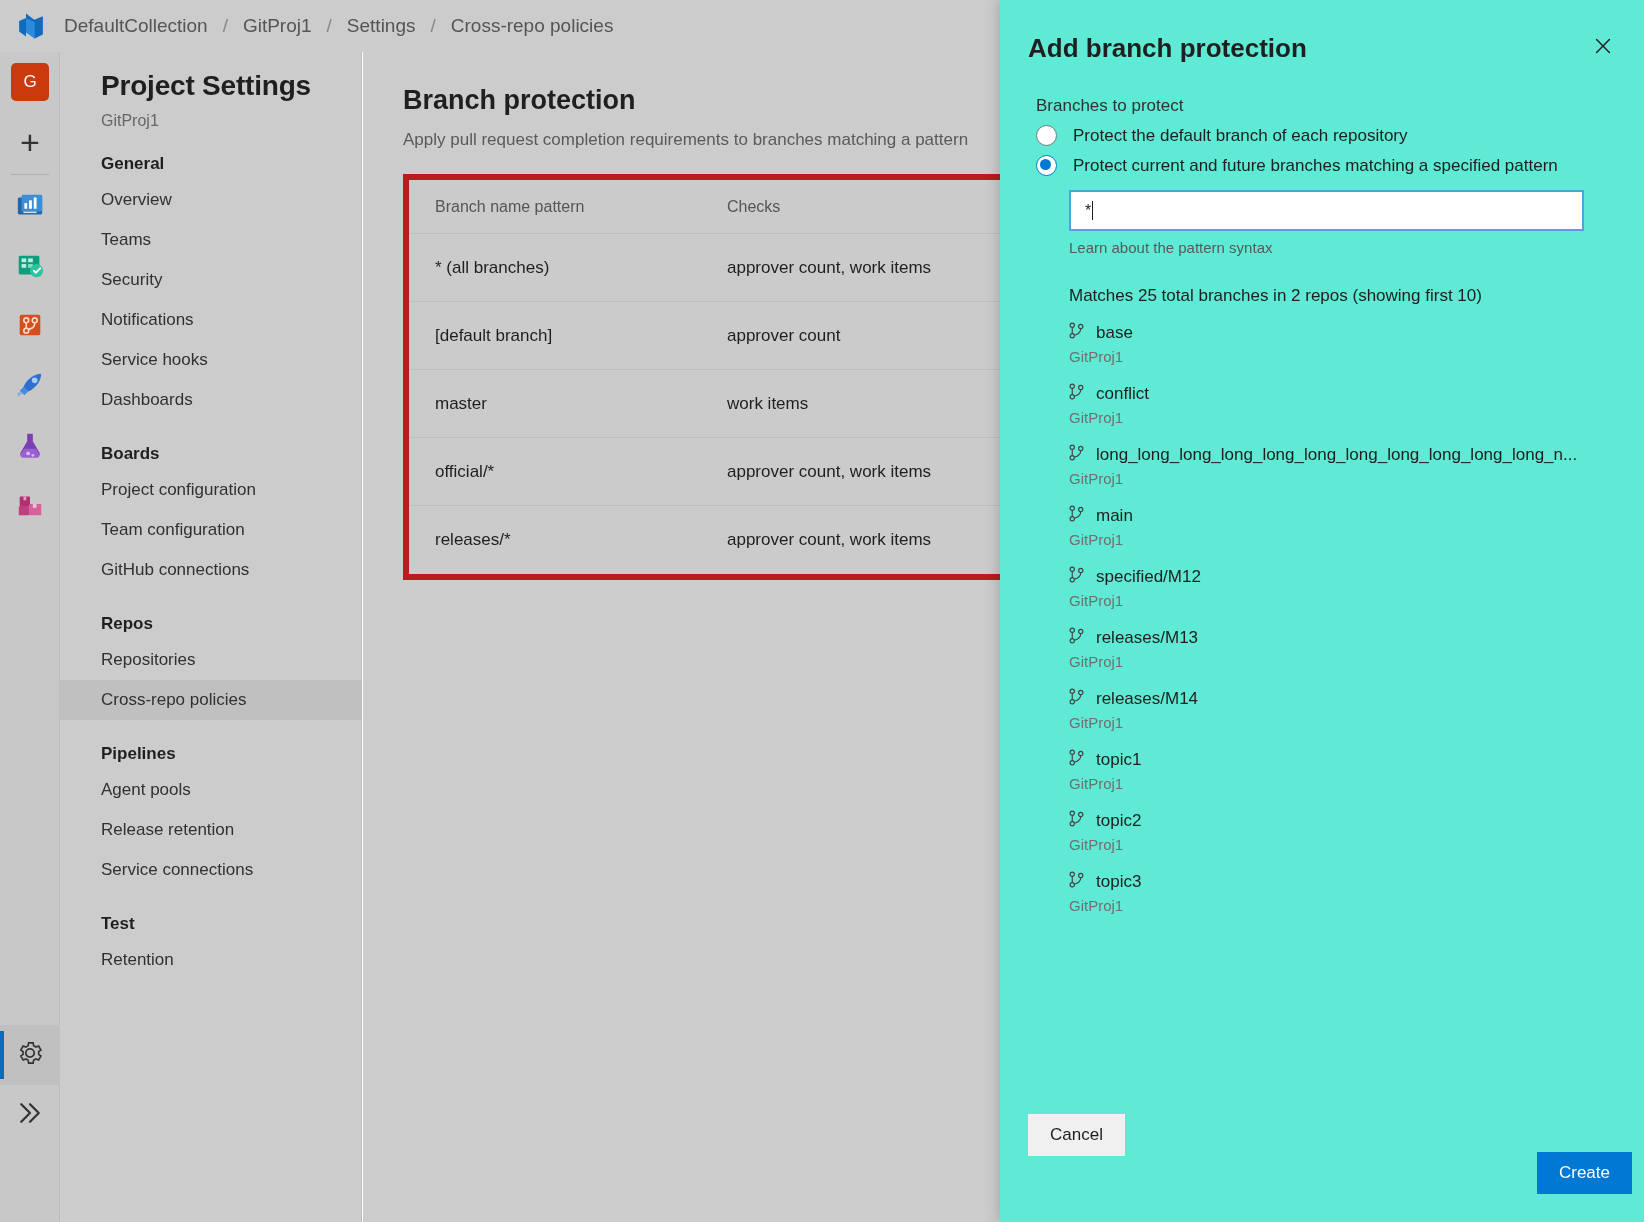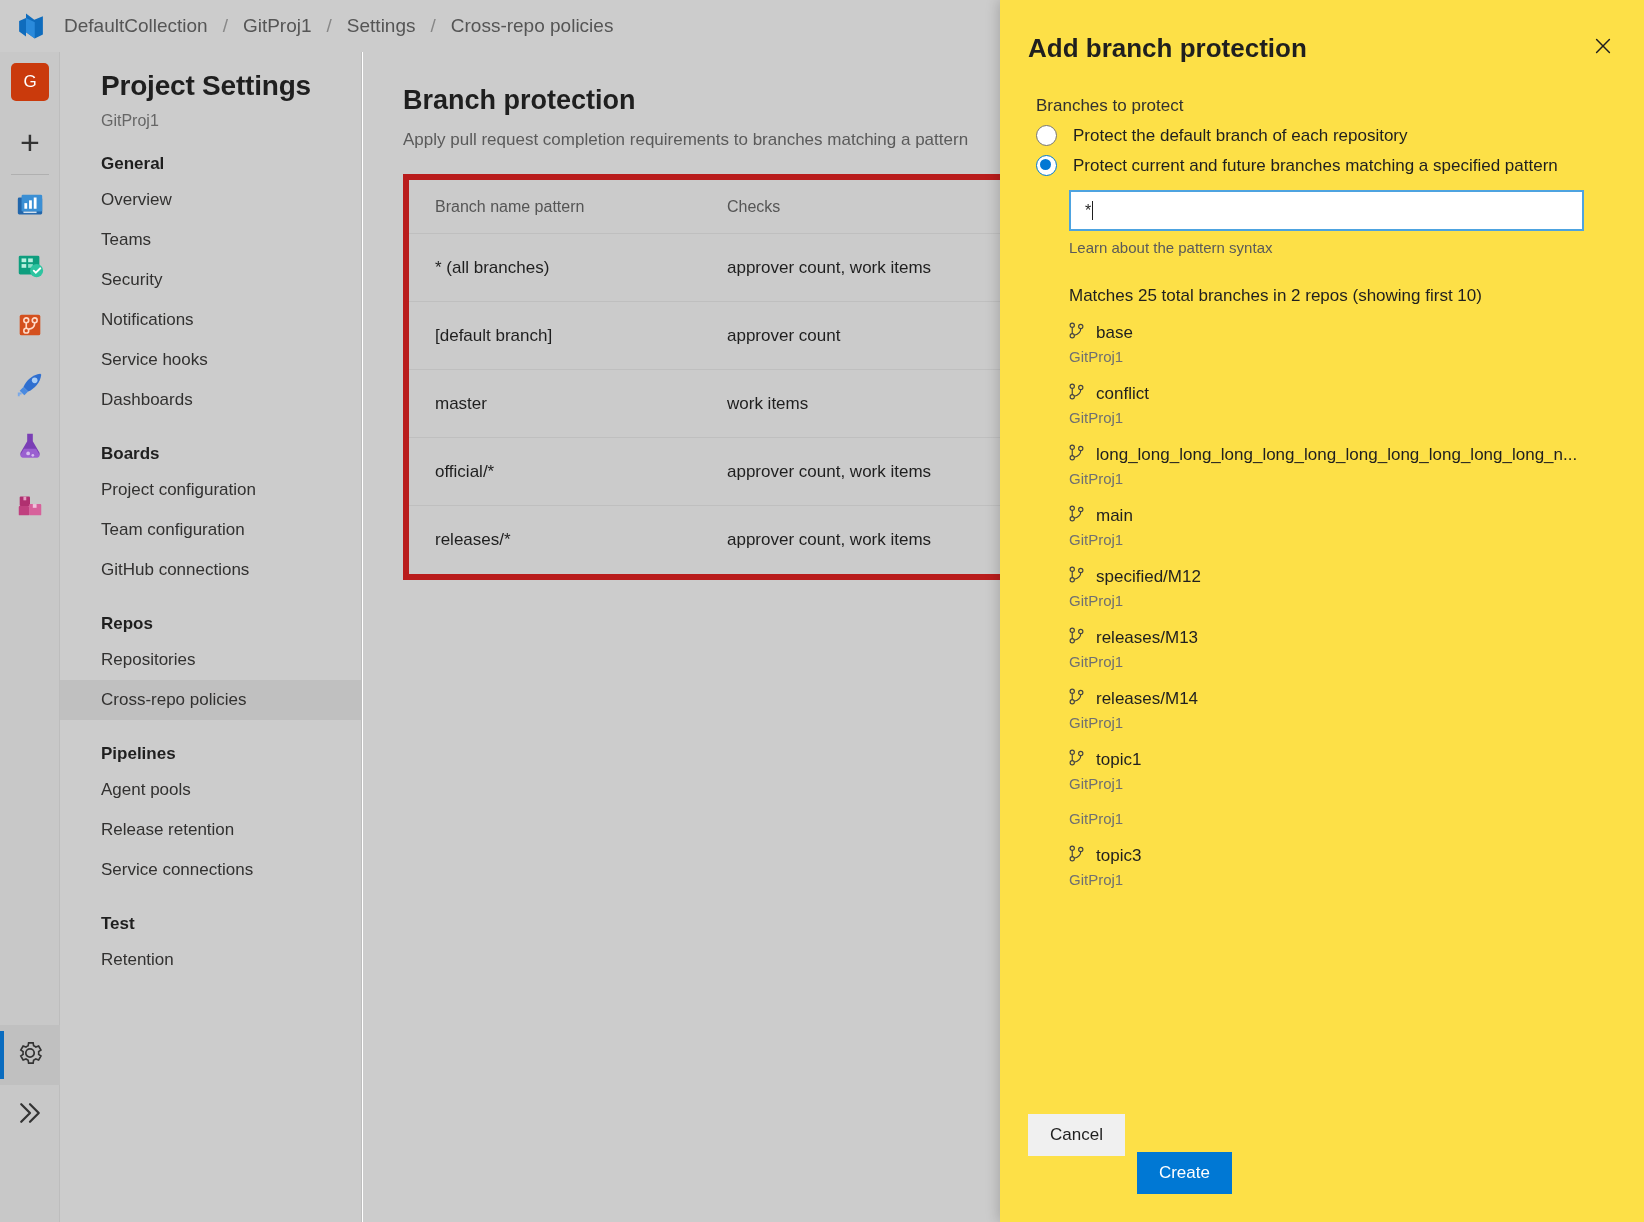--- a/index.html
+++ b/index.html
@@ -77,21 +77,21 @@
   .trow { display: flex; align-items: center; height: 68px; border-bottom: 1px solid #bfbfbf; }
   .trow.head { height: 54px; }
   .th { font-size: 16px; color: #555555; }
   .td { font-size: 17px; color: #1f1f1f; }
   .c1 { width: 318px; padding-left: 26px; }
   .c2 { flex: 1; }
 
   
   .panel {
     position: absolute; right: 0; top: 0; width: 644px; height: 1222px;
-    background: #fde047; z-index: 10;
+    background: #5eead4; z-index: 10;
     box-shadow: -2px 0 12px rgba(0,0,0,0.18);
     display: flex; flex-direction: column;
   }
   .panel-head { position: relative; padding: 33px 40px 0 28px; }
   .panel-title { font-size: 26px; font-weight: 600; color: #1f1f1f; }
   .close-btn {
     position: absolute; right: 22px; top: 28px; width: 38px; height: 38px;
     display: flex; align-items: center; justify-content: center; cursor: pointer;
     background: transparent; border: none;
   }
@@ -120,21 +120,21 @@
   .match-summary { margin: 30px 0 0 33px; font-size: 17px; color: #1f1f1f; }
   .branch-list { margin-left: 33px; margin-top: 16px; }
   .branch-item { margin-bottom: 18px; }
   .branch-line { display: flex; align-items: center; gap: 12px; }
   .branch-name {
     font-size: 17px; color: #1f1f1f; white-space: nowrap; overflow: hidden;
     text-overflow: ellipsis; max-width: 512px;
   }
   .branch-repo { font-size: 15px; color: #707070; margin-top: 5px; }
   .panel-foot {
-    padding: 0 20px 28px 28px; display: flex; justify-content: flex-start; gap: 12px;
+    padding: 0 12px 28px 28px; display: flex; justify-content: space-between; gap: 12px;
   }
   .btn {
     height: 42px; min-width: 88px; padding: 0 22px; font-size: 17px;
     border: none; cursor: pointer; font-family: "Liberation Sans", sans-serif;
   }
   .btn-secondary { background: #f0f0f0; color: #1f1f1f; }
   .btn-primary { background: #0078d4; color: #ffffff; margin-top: 38px; }
 </style>
 </head>
 <body>
@@ -473,20 +473,31 @@
                 <circle cx="3" cy="13" r="2" fill="none" stroke="#444" stroke-width="1.1"></circle>
                 <path d="M3 5 v6 M11 6.2 q0 4.8 -6 6.3" stroke="#444" stroke-width="1.1" fill="none"></path>
               </svg>
             </span>
             <span class="branch-name">topic1</span>
           </div>
           <div class="branch-repo">GitProj1</div>
         </div>
 
         <div class="branch-item">
+          <div class="branch-line">
+            <span>
+              <svg width="15" height="17" viewBox="0 0 14 16">
+                <circle cx="3" cy="3" r="2" fill="none" stroke="#444" stroke-width="1.1"></circle>
+                <circle cx="11" cy="4.2" r="2" fill="none" stroke="#444" stroke-width="1.1"></circle>
+                <circle cx="3" cy="13" r="2" fill="none" stroke="#444" stroke-width="1.1"></circle>
+                <path d="M3 5 v6 M11 6.2 q0 4.8 -6 6.3" stroke="#444" stroke-width="1.1" fill="none"></path>
+              </svg>
+            </span>
+            <span class="branch-name">topic2</span>
+          </div>
           <div class="branch-repo">GitProj1</div>
         </div>
 
         <div class="branch-item">
           <div class="branch-line">
             <span>
               <svg width="15" height="17" viewBox="0 0 14 16">
                 <circle cx="3" cy="3" r="2" fill="none" stroke="#444" stroke-width="1.1"></circle>
                 <circle cx="11" cy="4.2" r="2" fill="none" stroke="#444" stroke-width="1.1"></circle>
                 <circle cx="3" cy="13" r="2" fill="none" stroke="#444" stroke-width="1.1"></circle>

